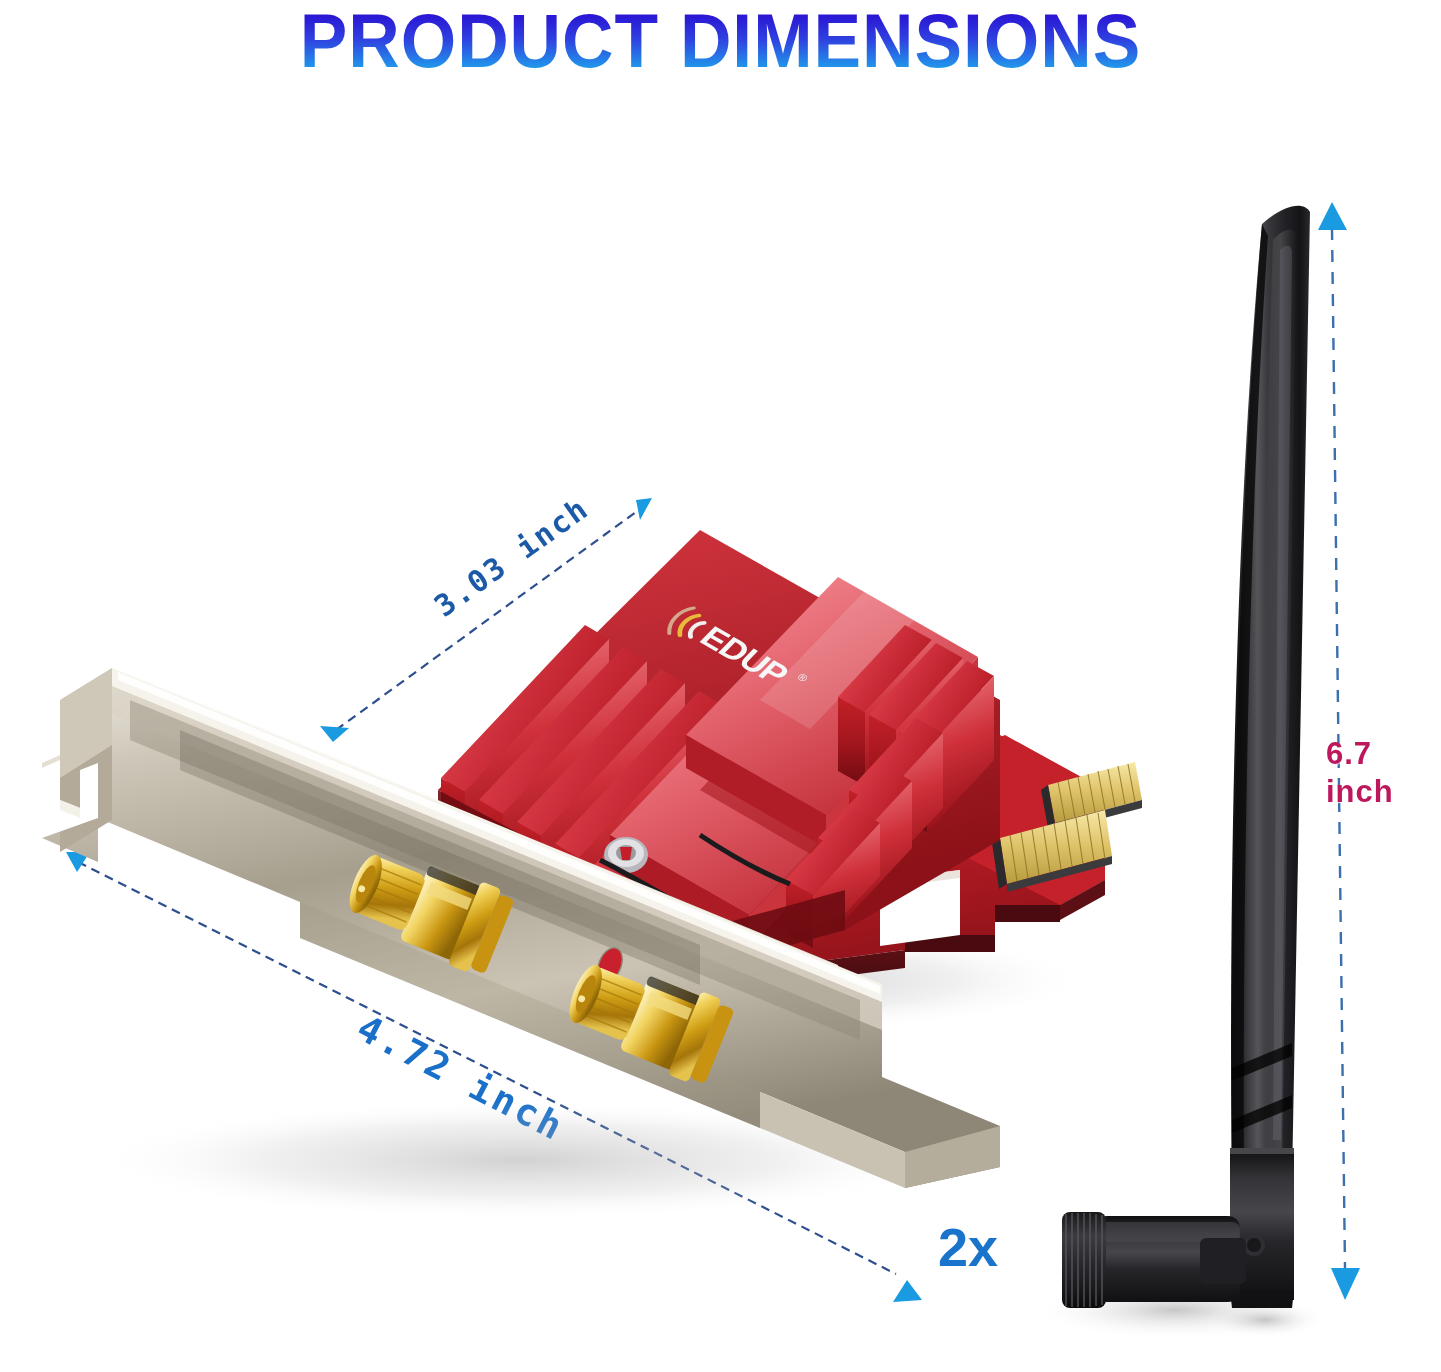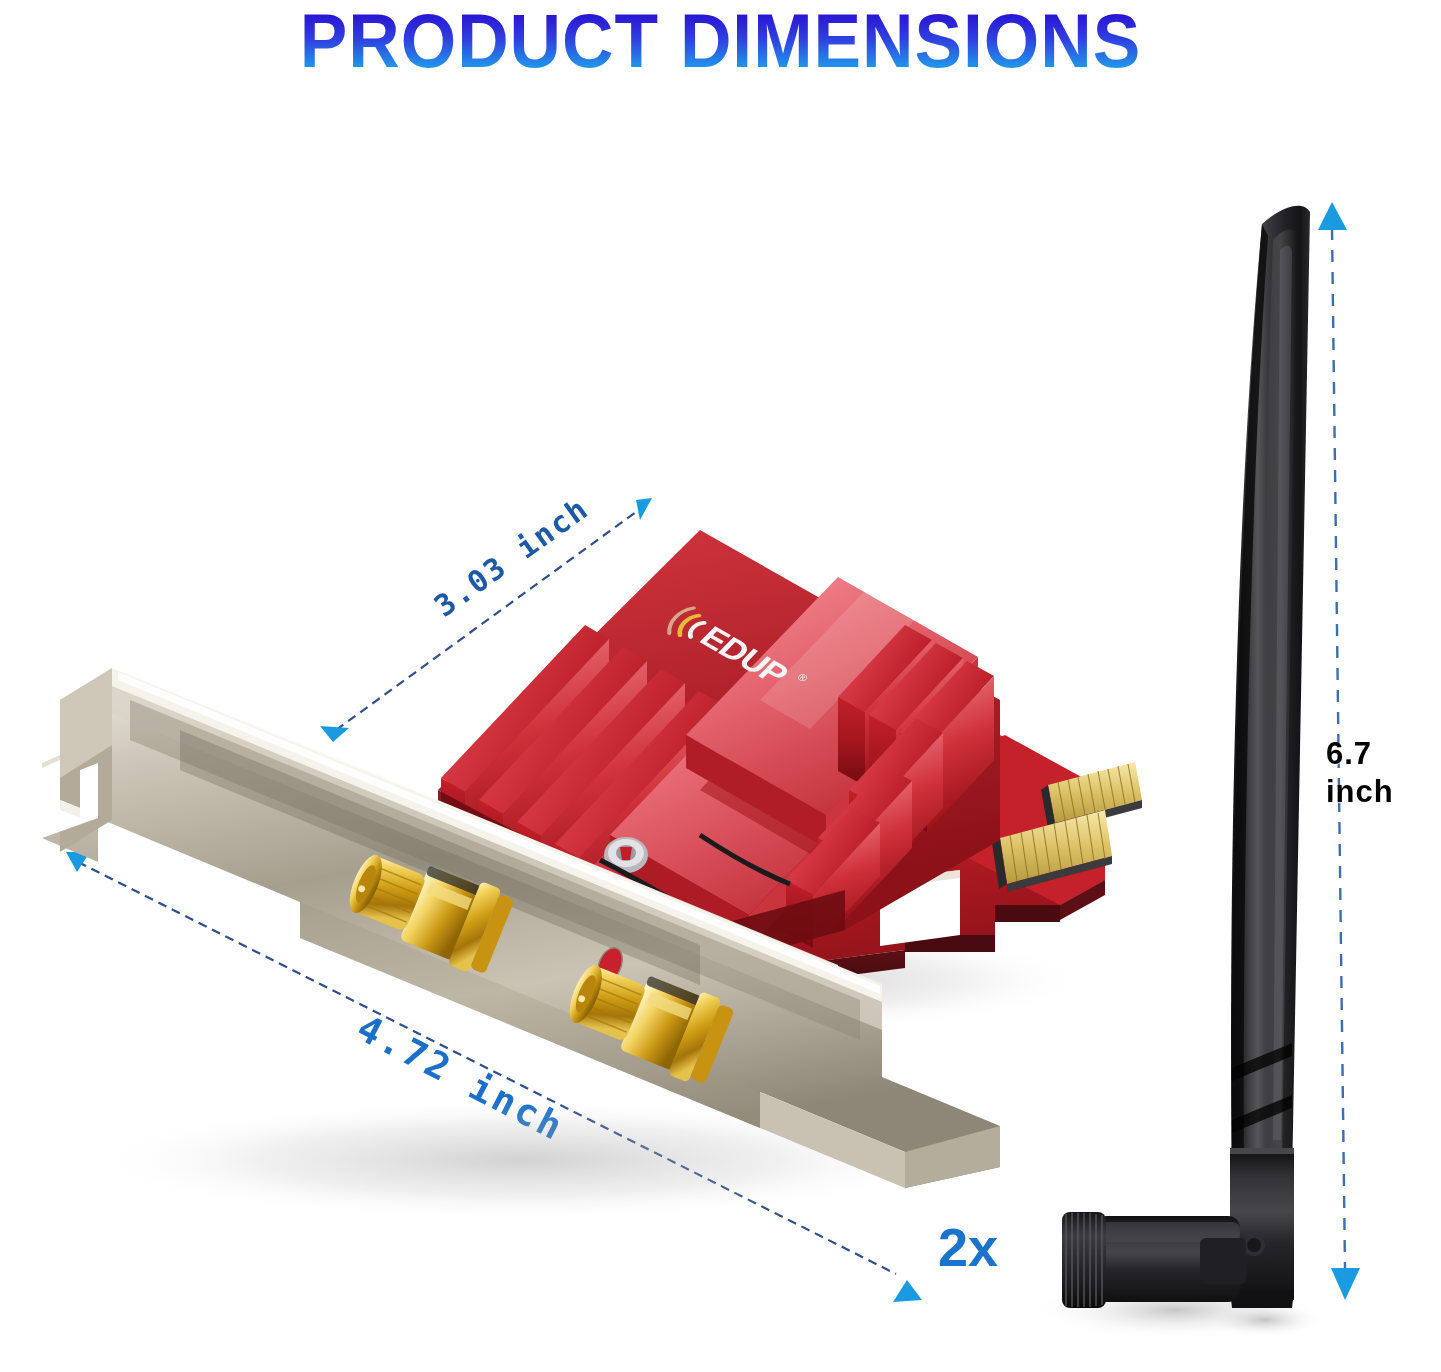--- a/index.html
+++ b/index.html
@@ -30,21 +30,21 @@
     position:absolute; color:#1667c0; font-weight:bold;
     font-family:"DejaVu Sans Mono", monospace;
     white-space:nowrap; pointer-events:none;
     text-shadow:0 1px 1px rgba(255,255,255,.85);
   }
   #lbl-303{ left:438px; top:592px; font-size:30px; letter-spacing:2px;
     transform:rotate(-35.5deg); transform-origin:left center; color:#1c5aa8;}
   #lbl-472{ left:360px; top:1004px; font-size:37px; letter-spacing:3px;
     transform:rotate(27.5deg); transform-origin:left center; color:#1a6fc8;}
   #lbl-67{ left:1326px; top:735px; font-size:31px; line-height:38px;
-    font-family:"Liberation Sans", sans-serif; letter-spacing:1px; color:#000000;}
+    font-family:"Liberation Sans", sans-serif; letter-spacing:1px; color:#be185d;}
   #lbl-2x{ left:938px; top:1216px; font-size:54px; color:#1a74cc;
     font-family:"Liberation Sans", sans-serif; letter-spacing:0;}
 
   svg.layer{ position:absolute; left:0; top:0; width:1441px; height:1372px; overflow:visible; }
   svg#dims{ z-index:40; pointer-events:none; }
   svg#art { z-index:10; }
 </style>
 </head>
 <body>
 

